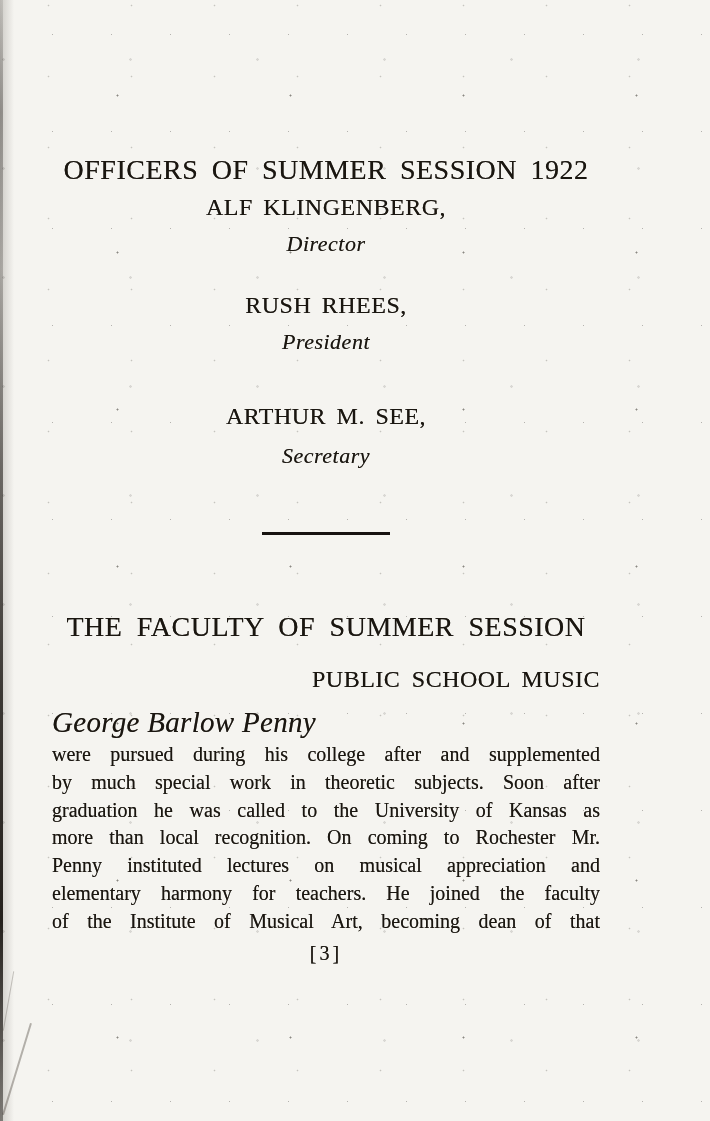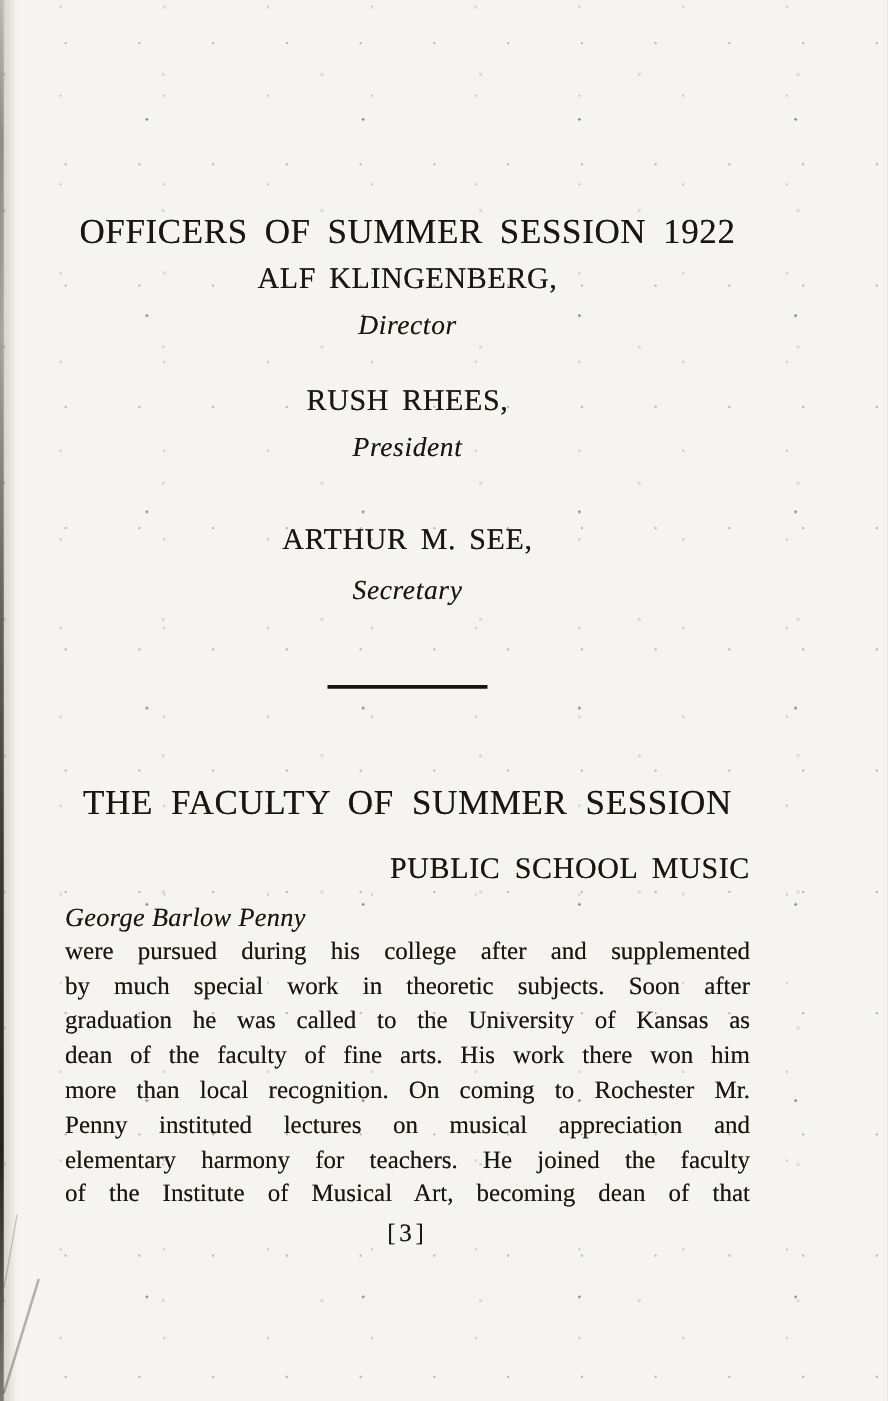--- a/index.html
+++ b/index.html
@@ -57,21 +57,21 @@
     position: absolute;
     left: 8px; bottom: 90px;
     width: 1px; height: 60px;
     background: rgba(55,47,38,0.25);
     transform: rotate(10deg);
   }
 
   .content {
     position: absolute;
     left: 52px;
-    top: 16px;
+    top: 0;
     width: 548px;
   }
   .content * { margin: 0; font-weight: normal; }
 
   .doc-title {
     margin-top: 154px;
     text-align: center;
     font-size: 28px;
     line-height: 1.15;
     letter-spacing: 0.5px;
@@ -124,21 +124,21 @@
     text-align: right;
     font-size: 24px;
     line-height: 1.15;
     letter-spacing: 0.5px;
     word-spacing: 5px;
     white-space: nowrap;
     text-shadow: 0 0 0.5px rgba(26,22,16,0.7);
   }
   .entry-name {
     margin-top: 12px;
-    font-size: 21px;
+    font-size: 29px;
     line-height: 1.15;
     font-style: italic;
     letter-spacing: 0.3px;
     text-shadow: 0 0 0.4px rgba(26,22,16,0.6);
   }
   .entry-text {
     margin-top: 2px;
     font-size: 20px;
     text-shadow: 0 0 0.4px rgba(26,22,16,0.65);
   }
@@ -189,21 +189,20 @@
 
     <h2 class="section-heading">THE FACULTY OF SUMMER SESSION</h2>
     <h3 class="section-subheading">PUBLIC SCHOOL MUSIC</h3>
 
     <div class="entry-name">George Barlow Penny</div>
 
     <div class="entry-text">
       <div class="entry-line">were pursued during his college after and supplemented</div>
       <div class="entry-line">by much special work in theoretic subjects. Soon after</div>
       <div class="entry-line">graduation he was called to the University of Kansas as</div>
-      <div class="entry-line">dean of the faculty of fine arts. His work there won him</div>
       <div class="entry-line">more than local recognition. On coming to Rochester Mr.</div>
       <div class="entry-line">Penny instituted lectures on musical appreciation and</div>
       <div class="entry-line">elementary harmony for teachers. He joined the faculty</div>
       <div class="entry-line">of the Institute of Musical Art, becoming dean of that</div>
     </div>
 
     <div class="page-number">[3]</div>
 
   </div>
 </div>

